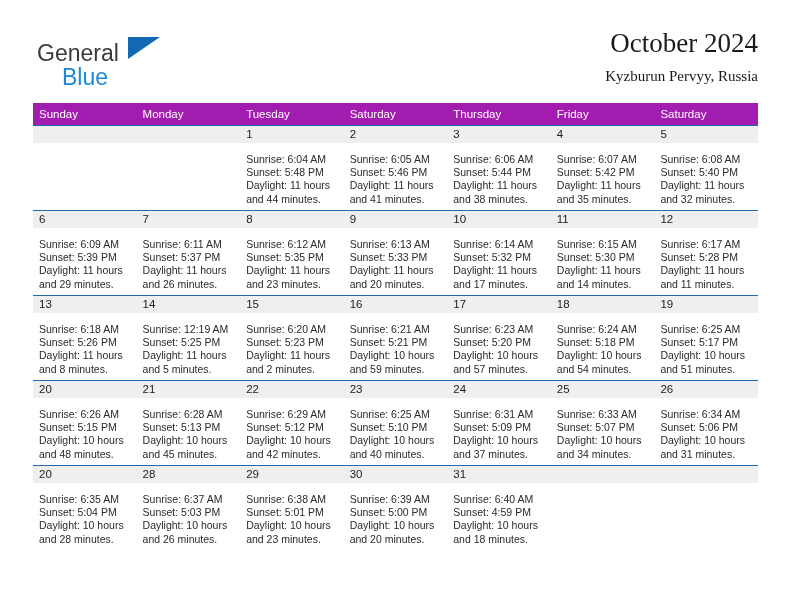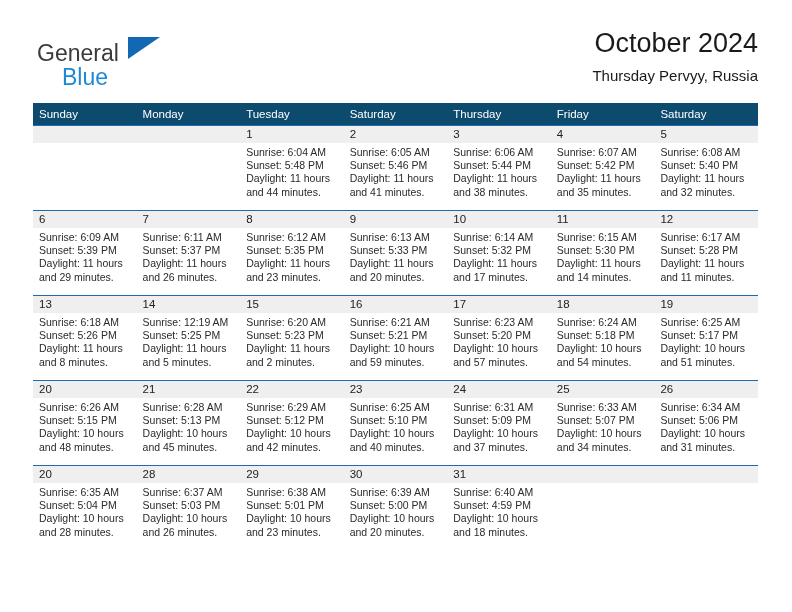--- a/index.html
+++ b/index.html
@@ -64,20 +64,21 @@
     color: #1c8ad6;
     line-height: 26px;
     white-space: nowrap;
   }
 
   .title-block {
     position: absolute;
     right: 0;
     top: 0;
     text-align: right;
+    font-family: Liberation Serif, serif;
   }
   .cal-title {
     font-size: 27px;
     color: #1a1a1a;
     line-height: 34px;
     white-space: nowrap;
     font-weight: normal;
     margin: 0;
   }
   .cal-subtitle {
@@ -91,21 +92,21 @@
   
   .calendar {
     position: absolute;
     left: 33px;
     top: 103px;
     width: 725px;
     border-collapse: collapse;
     table-layout: fixed;
   }
   .calendar th {
-    background: #0c4a6e;
+    background: #a21caf;
     color: #ffffff;
     font-size: 11.5px;
     font-weight: normal;
     text-align: left;
     padding: 5px 0 5px 6px;
     height: 12px;
     border: none;
   }
   .calendar td {
     vertical-align: top;
@@ -123,21 +124,21 @@
     height: 17px;
     line-height: 17px;
     padding-left: 6px;
     font-size: 11.5px;
     color: #222222;
   }
   .daynum.empty {
     color: transparent;
   }
   .cellbody {
-    padding: 3px 5px 0 6px;
+    padding: 10px 5px 0 6px;
     font-size: 10.5px;
     line-height: 13.2px;
     color: #2a2a2a;
   }
   .cellbody div {
     white-space: nowrap;
   }
   td.blank .daynum {
     background: #efefef;
   }
@@ -150,21 +151,21 @@
   <div class="header">
 
     <div class="brand">
       <span class="brand-line1">General</span>
       <span class="brand-tri"></span>
       <span class="brand-line2">Blue</span>
     </div>
 
     <div class="title-block">
       <h1 class="cal-title">October 2024</h1>
-      <div class="cal-subtitle">Thursday Pervyy, Russia</div>
+      <div class="cal-subtitle">Kyzburun Pervyy, Russia</div>
     </div>
 
   </div>
 
   <table class="calendar">
     <thead>
       <tr id="weekday-row">
           <th>Sunday</th>
           <th>Monday</th>
           <th>Tuesday</th>

